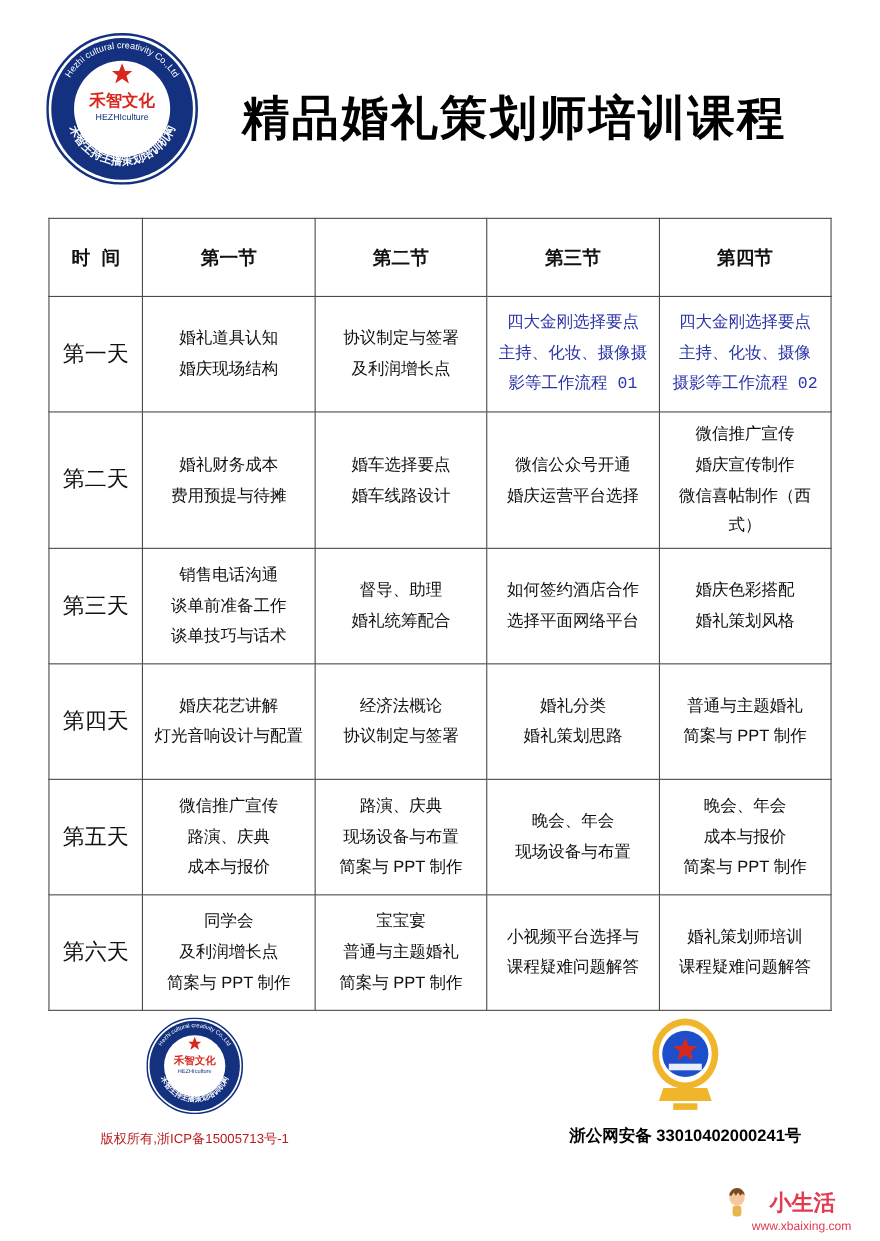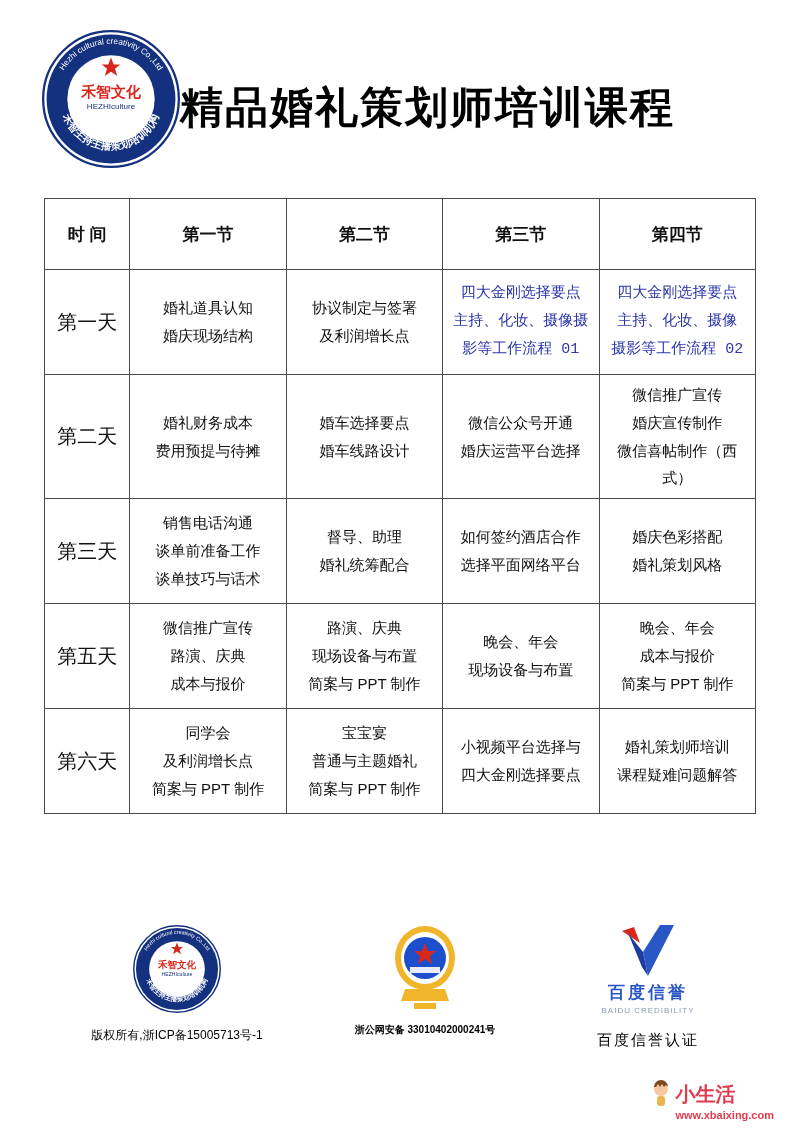--- a/index.html
+++ b/index.html
@@ -2,49 +2,49 @@
 <html style="--highlight_blue: #2b35a8; --logo_blue: #14317f; --seal_red: #d8281e; --badge_gold: #f0b52a; --badge_blue: #1d4ecb; --baidu_blue: #2a56c6; --baidu_red: #d8281e; --watermark_red: #e23a4e;"><head>
 <meta charset="utf-8">
 <style>
   html,body { margin:0; padding:0; background:#ffffff; }
   body { font-family:"Liberation Sans","DejaVu Sans",sans-serif; }
   .page { position:relative; width:800px; height:1128px; background:#fff; overflow:hidden; margin:0 auto; }
 
   
   .header { display:flex; align-items:center; padding:30px 45px 0 42px; }
   .logo-lg { width:138px; height:138px; flex:none; }
-  .page-title { flex:1; font-size:43px; font-weight:bold; color:#000; letter-spacing:2px; margin-top:18px; }
+  .page-title { flex:1; text-align:center; font-size:43px; font-weight:bold; color:#000; letter-spacing:2px; margin-top:18px; }
 
   
   table.course-table { width:712px; margin:30px auto 0 auto; border-collapse:collapse; table-layout:fixed; }
   .course-table th, .course-table td { border:1px solid #4a4a4a; text-align:center; vertical-align:middle; padding:6px 4px; color:#111; }
-  .course-table th { height:58px; font-size:17px; font-weight:bold; }
+  .course-table th { height:58px; font-size:17px; font-weight:bold;font-family:Liberation Mono, monospace; }
   .course-table td { height:92px; font-size:15px; line-height:1.85; white-space:pre-line; }
   .course-table td.time { font-size:20px; white-space:nowrap; }
   .course-table td.blue { color:var(--highlight_blue);font-family:Liberation Mono, monospace; }
   col.c-time { width:12%; }
 
   
   .footer { position:absolute; top:925px; left:0; width:100%; box-sizing:border-box; padding:0 62px; display:flex; justify-content:space-between; align-items:flex-start; }
   .f-col { display:flex; flex-direction:column; align-items:center; }
   .f-col-left  { width:230px; }
   .f-col-mid   { width:230px; }
   .f-col-right { width:180px; }
   .logo-sm { width:88px; height:88px; }
-  .copyright { margin-top:14px; font-size:12px; color:#000000; white-space:nowrap; }
-  .police-text { margin-top:12px; font-size:10px; font-weight:bold; color:#000; white-space:nowrap; }
+  .copyright { margin-top:14px; font-size:12px; color:#b91c1c; white-space:nowrap; }
+  .police-text { margin-top:12px; font-size:15px; font-weight:bold; color:#000; white-space:nowrap; }
   .baidu-name { margin-top:4px; font-size:17px; font-weight:bold; color:var(--baidu_blue); letter-spacing:3px; }
   .baidu-sub { font-size:8px; color:#8a9bb5; letter-spacing:1px; margin-top:2px; }
   .baidu-cert { margin-top:16px; font-size:15px; color:#000; letter-spacing:2px; }
 
   
   .watermark { position:absolute; right:26px; top:1080px; color:var(--watermark_red); text-align:left; }
-  .wm-top { display:flex; align-items:flex-end; gap:4px; }
+  .wm-top { display:flex; align-items:flex-start; gap:20px; }
   .wm-name { font-size:20px; font-weight:bold; color:var(--watermark_red); }
-  .wm-url { font-size:11px; color:var(--watermark_red); margin-top:1px; margin-left:24px;font-weight:bold; }
+  .wm-url { font-size:11px; color:var(--watermark_red); margin-top:1px; margin-left:24px; }
 </style>
 </head>
 <body>
 
 <div class="page">
 
   <div class="header">
     <svg class="logo-lg" viewBox="0 0 120 120">
       <circle cx="60" cy="60" r="59" fill="#ffffff" stroke="var(--logo_blue)" stroke-width="2"></circle>
       <circle cx="60" cy="60" r="56" fill="var(--logo_blue)"></circle>
@@ -111,20 +111,31 @@
 谈单前准备工作
 谈单技巧与话术</td>
         <td>督导、助理
 婚礼统筹配合</td>
         <td>如何签约酒店合作
 选择平面网络平台</td>
         <td>婚庆色彩搭配
 婚礼策划风格</td>
       </tr>
       <tr>
+        <td class="time">第四天</td>
+        <td>婚庆花艺讲解
+灯光音响设计与配置</td>
+        <td>经济法概论
+协议制定与签署</td>
+        <td>婚礼分类
+婚礼策划思路</td>
+        <td>普通与主题婚礼
+简案与 PPT 制作</td>
+      </tr>
+      <tr>
         <td class="time">第五天</td>
         <td>微信推广宣传
 路演、庆典
 成本与报价</td>
         <td>路演、庆典
 现场设备与布置
 简案与 PPT 制作</td>
         <td>晚会、年会
 现场设备与布置</td>
         <td>晚会、年会
@@ -133,21 +144,21 @@
       </tr>
       <tr>
         <td class="time">第六天</td>
         <td>同学会
 及利润增长点
 简案与 PPT 制作</td>
         <td>宝宝宴
 普通与主题婚礼
 简案与 PPT 制作</td>
         <td>小视频平台选择与
-四大金刚选择要点</td>
+课程疑难问题解答</td>
         <td>婚礼策划师培训
 课程疑难问题解答</td>
       </tr>
     </tbody>
   </table>
 
   <div class="footer">
 
     <div class="f-col f-col-left">
       <svg class="logo-sm" viewBox="0 0 120 120">
@@ -173,30 +184,20 @@
         <ellipse cx="32" cy="33" rx="24" ry="26" fill="#ffffff"></ellipse>
         <circle cx="32" cy="33" r="21" fill="var(--badge_blue)"></circle>
         <rect x="17" y="42" width="30" height="6" fill="#ffffff" opacity="0.9"></rect>
         <polygon points="32,18 35,26 43,26 37,31 39,39 32,34 25,39 27,31 21,26 29,26" fill="var(--seal_red)"></polygon>
         <path d="M 12,64 L 52,64 L 56,76 L 8,76 Z" fill="var(--badge_gold)"></path>
         <rect x="21" y="78" width="22" height="6" fill="var(--badge_gold)"></rect>
       </svg>
       <div class="police-text">浙公网安备 33010402000241号</div>
     </div>
 
-    <div class="f-col f-col-right">
-      <svg width="56" height="52" viewBox="0 0 56 52">
-        <polygon points="2,6 14,2 20,18" fill="var(--baidu_red)"></polygon>
-        <polygon points="8,8 22,42 28,51 23,27" fill="#1b3e9e"></polygon>
-        <polygon points="54,0 28,51 23,27 40,0" fill="var(--baidu_blue)"></polygon>
-      </svg>
-      <div class="baidu-name">百度信誉</div>
-      <div class="baidu-sub">BAIDU CREDIBILITY</div>
-      <div class="baidu-cert">百度信誉认证</div>
-    </div>
 
   </div>
 
   <div class="watermark">
     <div class="wm-top">
       <svg width="20" height="28" viewBox="0 0 20 28">
         <circle cx="10" cy="9" r="7" fill="#f7c8a0"></circle>
         <path d="M 3,7 A 7,7 0 0 1 17,7 L 15,5 13,7 11,4 9,7 7,4 5,7 Z" fill="#7a4a1e"></path>
         <rect x="6" y="16" width="8" height="10" rx="3" fill="#e8b64e"></rect>
       </svg>

